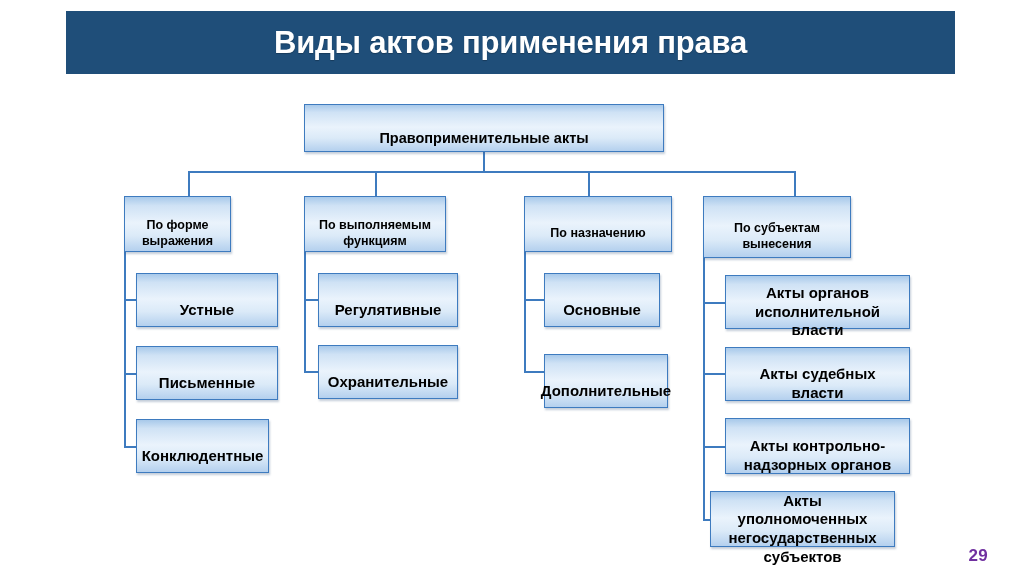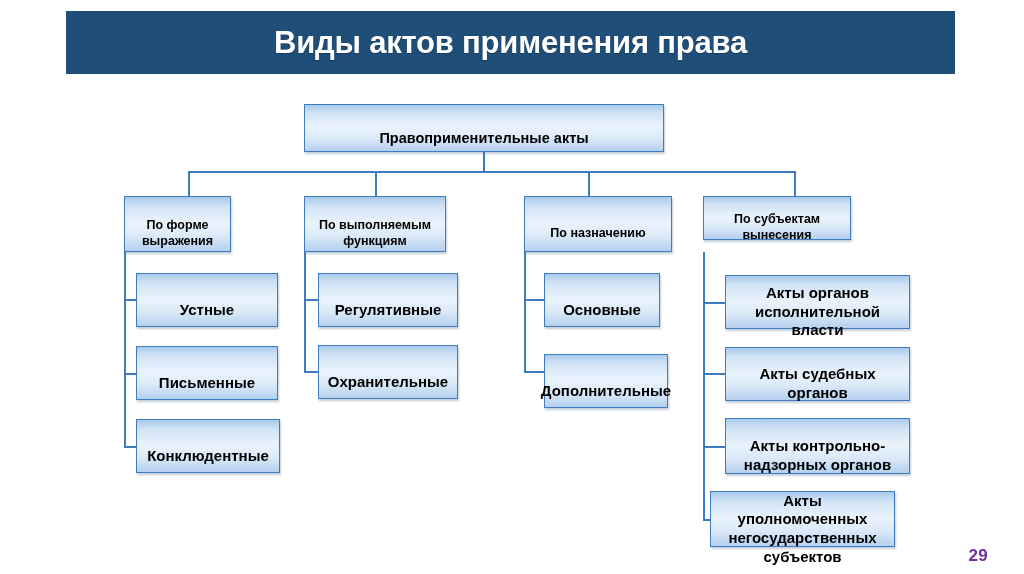--- a/index.html
+++ b/index.html
@@ -143,21 +143,21 @@
     <div class="conn h" style="left:124px; top:299px; width:14px;"></div>
     <div class="conn h" style="left:124px; top:373px; width:14px;"></div>
     <div class="conn h" style="left:124px; top:446px; width:14px;"></div>
 
     <div class="node leaf" style="left:136px; top:273px; width:142px; height:54px;">
       <span>Устные</span>
     </div>
     <div class="node leaf" style="left:136px; top:346px; width:142px; height:54px;">
       <span>Письменные</span>
     </div>
-    <div class="node leaf" style="left:136px; top:419px; width:144px; height:54px;">
+    <div class="node leaf" style="left:136px; top:419px; width:133px; height:54px;">
       <span>Конклюдентные</span>
     </div>
 
     <div class="node level2" style="left:304px; top:196px; width:142px; height:56px;">
       <span>По выполняемым функциям</span>
     </div>
     <div class="conn v" style="left:304px; top:252px; height:121px;"></div>
     <div class="conn h" style="left:304px; top:299px; width:16px;"></div>
     <div class="conn h" style="left:304px; top:371px; width:16px;"></div>
 
@@ -175,34 +175,34 @@
     <div class="conn h" style="left:524px; top:299px; width:22px;"></div>
     <div class="conn h" style="left:524px; top:371px; width:22px;"></div>
 
     <div class="node leaf" style="left:544px; top:273px; width:116px; height:54px;">
       <span>Основные</span>
     </div>
     <div class="node leaf" style="left:544px; top:354px; width:124px; height:54px;">
       <span>Дополнительные</span>
     </div>
 
-    <div class="node level2" style="left:703px; top:196px; width:148px; height:44px;">
+    <div class="node level2" style="left:703px; top:196px; width:148px; height:62px;">
       <span>По субъектам вынесения</span>
     </div>
     <div class="conn v" style="left:703px; top:252px; height:269px;"></div>
     <div class="conn h" style="left:703px; top:302px; width:24px;"></div>
     <div class="conn h" style="left:703px; top:373px; width:24px;"></div>
     <div class="conn h" style="left:703px; top:446px; width:24px;"></div>
     <div class="conn h" style="left:703px; top:519px; width:24px;"></div>
 
     <div class="node leaf" style="left:725px; top:275px; width:185px; height:54px;">
       <span>Акты органов исполнительной власти</span>
     </div>
     <div class="node leaf" style="left:725px; top:347px; width:185px; height:54px;">
-      <span>Акты судебных органов</span>
+      <span>Акты судебных власти</span>
     </div>
     <div class="node leaf" style="left:725px; top:418px; width:185px; height:56px;">
       <span>Акты контрольно-надзорных органов</span>
     </div>
     <div class="node leaf" style="left:710px; top:491px; width:185px; height:56px;">
       <span>Акты уполномоченных негосударственных субъектов</span>
     </div>
 
   </div>
 

